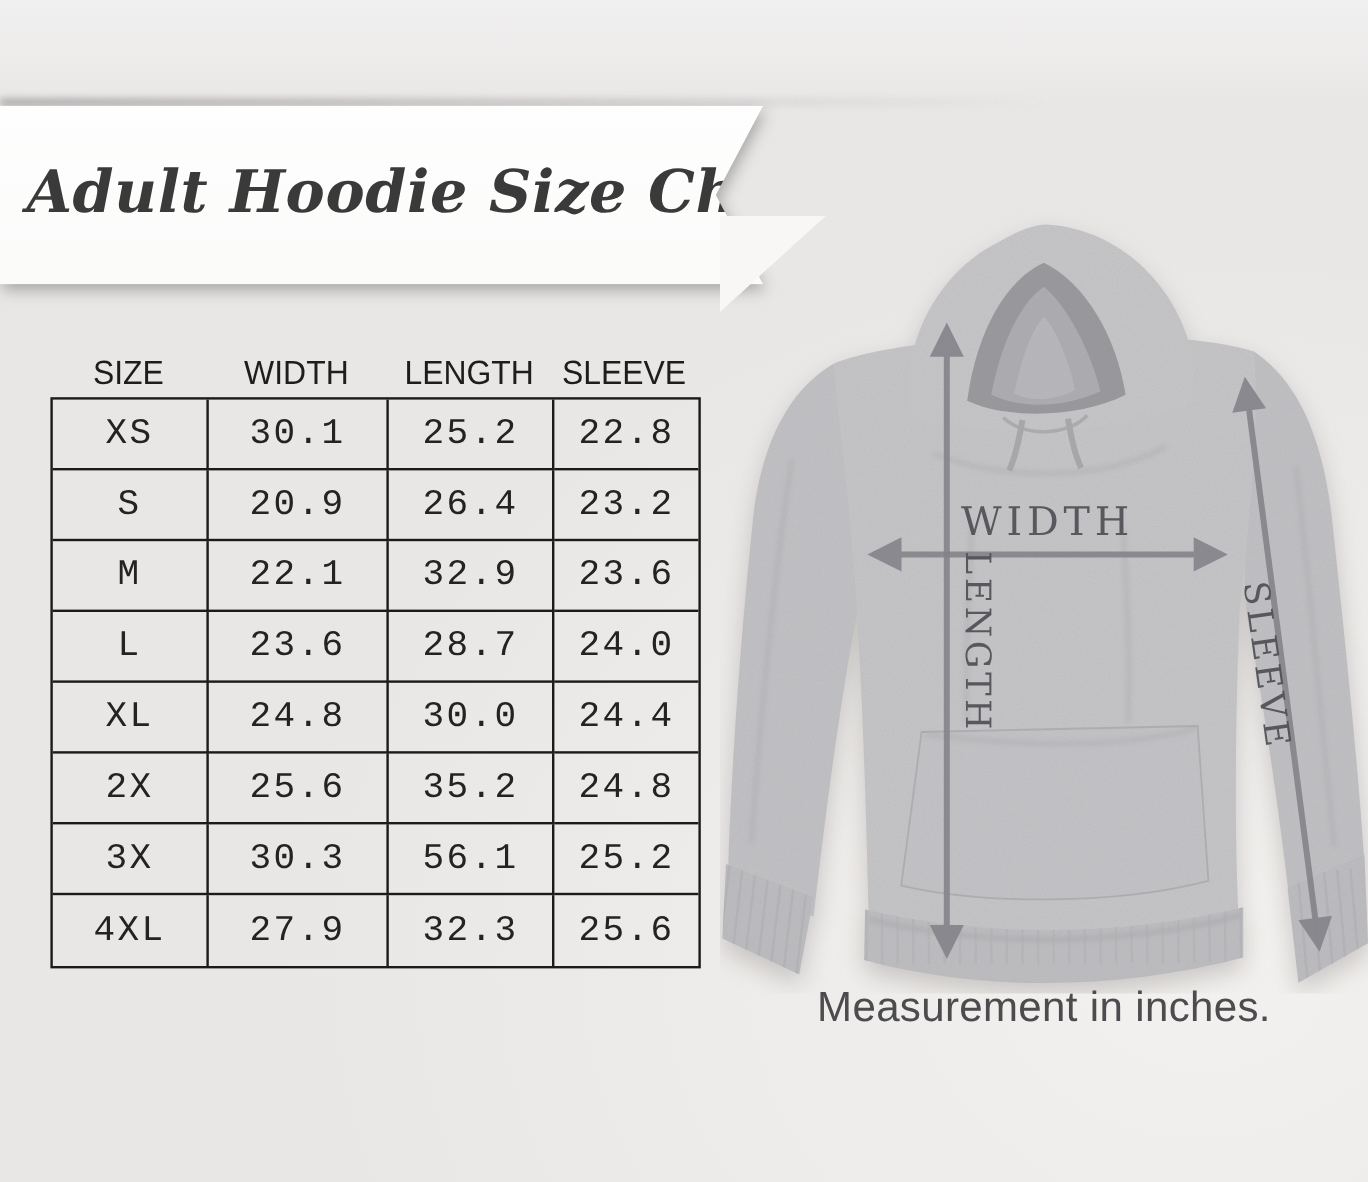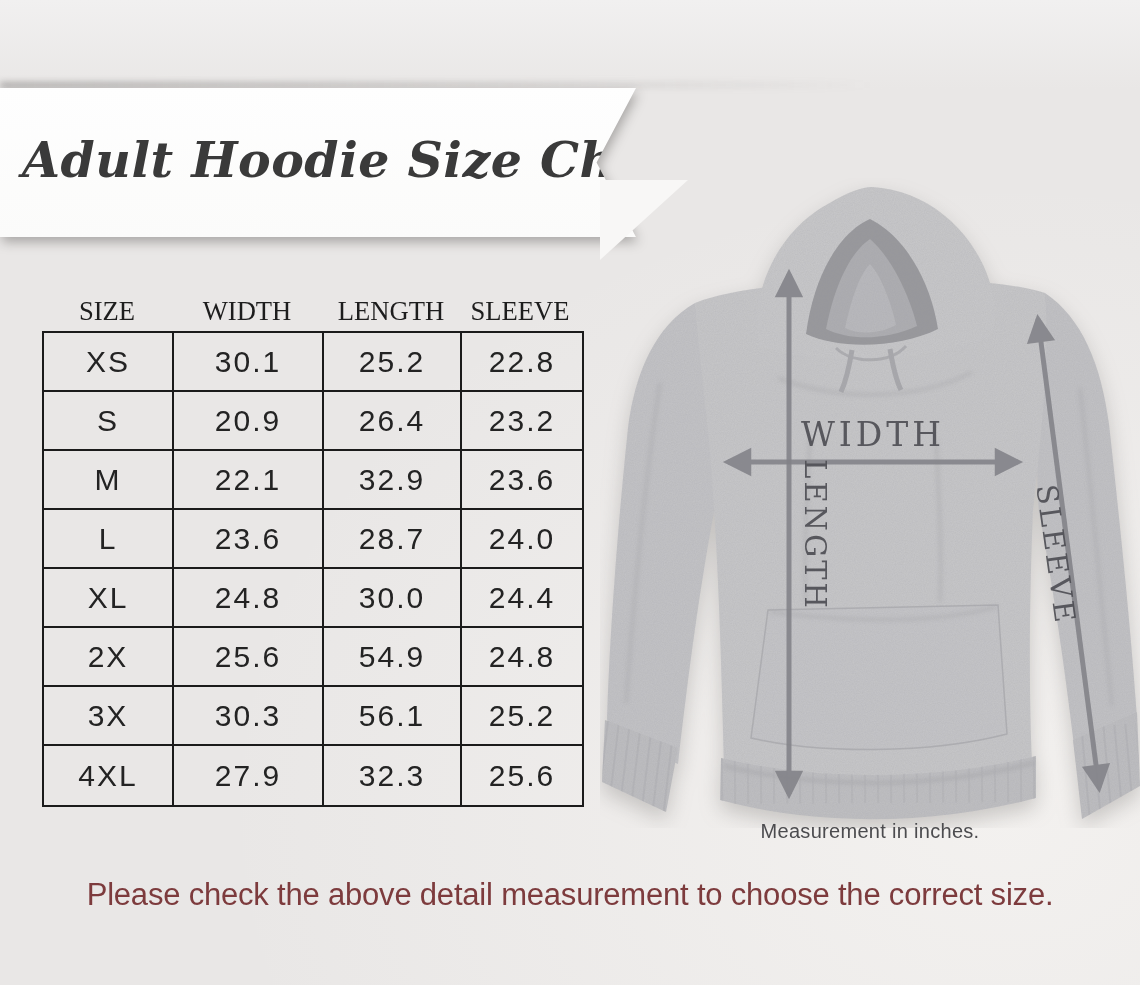--- a/index.html
+++ b/index.html
@@ -25,46 +25,46 @@
   }
   .ribbon h1{
     margin:0;padding:0 0 6px 22px;
     font-family:"DejaVu Serif",serif;font-style:italic;font-weight:700;
     font-size:49px;letter-spacing:.5px;color:#3a3a3a;white-space:nowrap;
   }
   
   .chart-header{
     position:absolute;left:42px;top:283px;width:538px;height:44px;
     display:grid;grid-template-columns:130px 150px 138px 120px;align-items:end;
-    font-family:Liberation Serif, serif;font-size:28px;color:#1d1d1d;
+    font-family:Liberation Sans, sans-serif;font-size:28px;color:#1d1d1d;
   }
   .chart-header span{text-align:center;transform:scaleX(.95);}
   .chart-body{
     position:absolute;left:42px;top:331px;width:538px;
     display:grid;grid-template-columns:130px 150px 138px 120px;grid-auto-rows:59px;
     border:2px solid #1b1b1b;background:transparent;
-    font-family:Liberation Sans, sans-serif;font-size:30px;color:#232323;
+    font-family:Liberation Mono, monospace;font-size:30px;color:#232323;
   }
   .tr{display:contents;}
   .td{
     display:flex;align-items:center;justify-content:center;
     border-right:2px solid #1b1b1b;border-bottom:2px solid #1b1b1b;
     letter-spacing:2px;
   }
   .td:nth-child(4n){border-right:none;}
   .tr:last-child .td{border-bottom:none;}
   
   .hoodie-svg{position:absolute;left:600px;top:178px;}
   .mlabel{
     font-family:"DejaVu Serif",serif;fill:#4f4f55;opacity:.92;
   }
   .arrow{stroke:#828288;stroke-width:5;opacity:.88;}
   .caption{
     position:absolute;left:600px;top:820px;width:540px;text-align:center;
-    font-size:20px;color:#4c4c4f;letter-spacing:.3px;
+    font-size:35px;color:#4c4c4f;letter-spacing:.3px;
   }
   
   .footer{
     position:absolute;left:0;top:871px;width:1140px;text-align:center;
     color:#7d3b3d;font-size:31px;line-height:47px;letter-spacing:-.2px;
   }
 </style>
 </head>
 <body>
 
@@ -112,21 +112,21 @@
     </div>
     <div class="tr">
       <div class="td">XL</div>
       <div class="td">24.8</div>
       <div class="td">30.0</div>
       <div class="td">24.4</div>
     </div>
     <div class="tr">
       <div class="td">2X</div>
       <div class="td">25.6</div>
-      <div class="td">54.9</div>
+      <div class="td">35.2</div>
       <div class="td">24.8</div>
     </div>
     <div class="tr">
       <div class="td">3X</div>
       <div class="td">30.3</div>
       <div class="td">56.1</div>
       <div class="td">25.2</div>
     </div>
     <div class="tr">
       <div class="td">4XL</div>
@@ -217,16 +217,15 @@
       <line class="arrow" x1="438" y1="141" x2="499" y2="610" marker-start="url(#ah)" marker-end="url(#ah)"></line>
       <text class="mlabel" x="273" y="268" text-anchor="middle" style="font-size:33px;letter-spacing:4px">WIDTH</text>
       <text class="mlabel" x="205" y="357" text-anchor="middle" transform="rotate(90 205 357)" style="font-size:29px;letter-spacing:3px">LENGTH</text>
       <text class="mlabel" x="446" y="378" text-anchor="middle" transform="rotate(82 446 378)" style="font-size:29px;letter-spacing:3px">SLEEVE</text>
     </g>
   </svg>
 
   <div class="caption">Measurement in inches.</div>
 
   <div class="footer">
-    <div>Please check the above detail measurement to choose the correct size.</div>
   </div>
 
 </div>
 
 </body></html>

